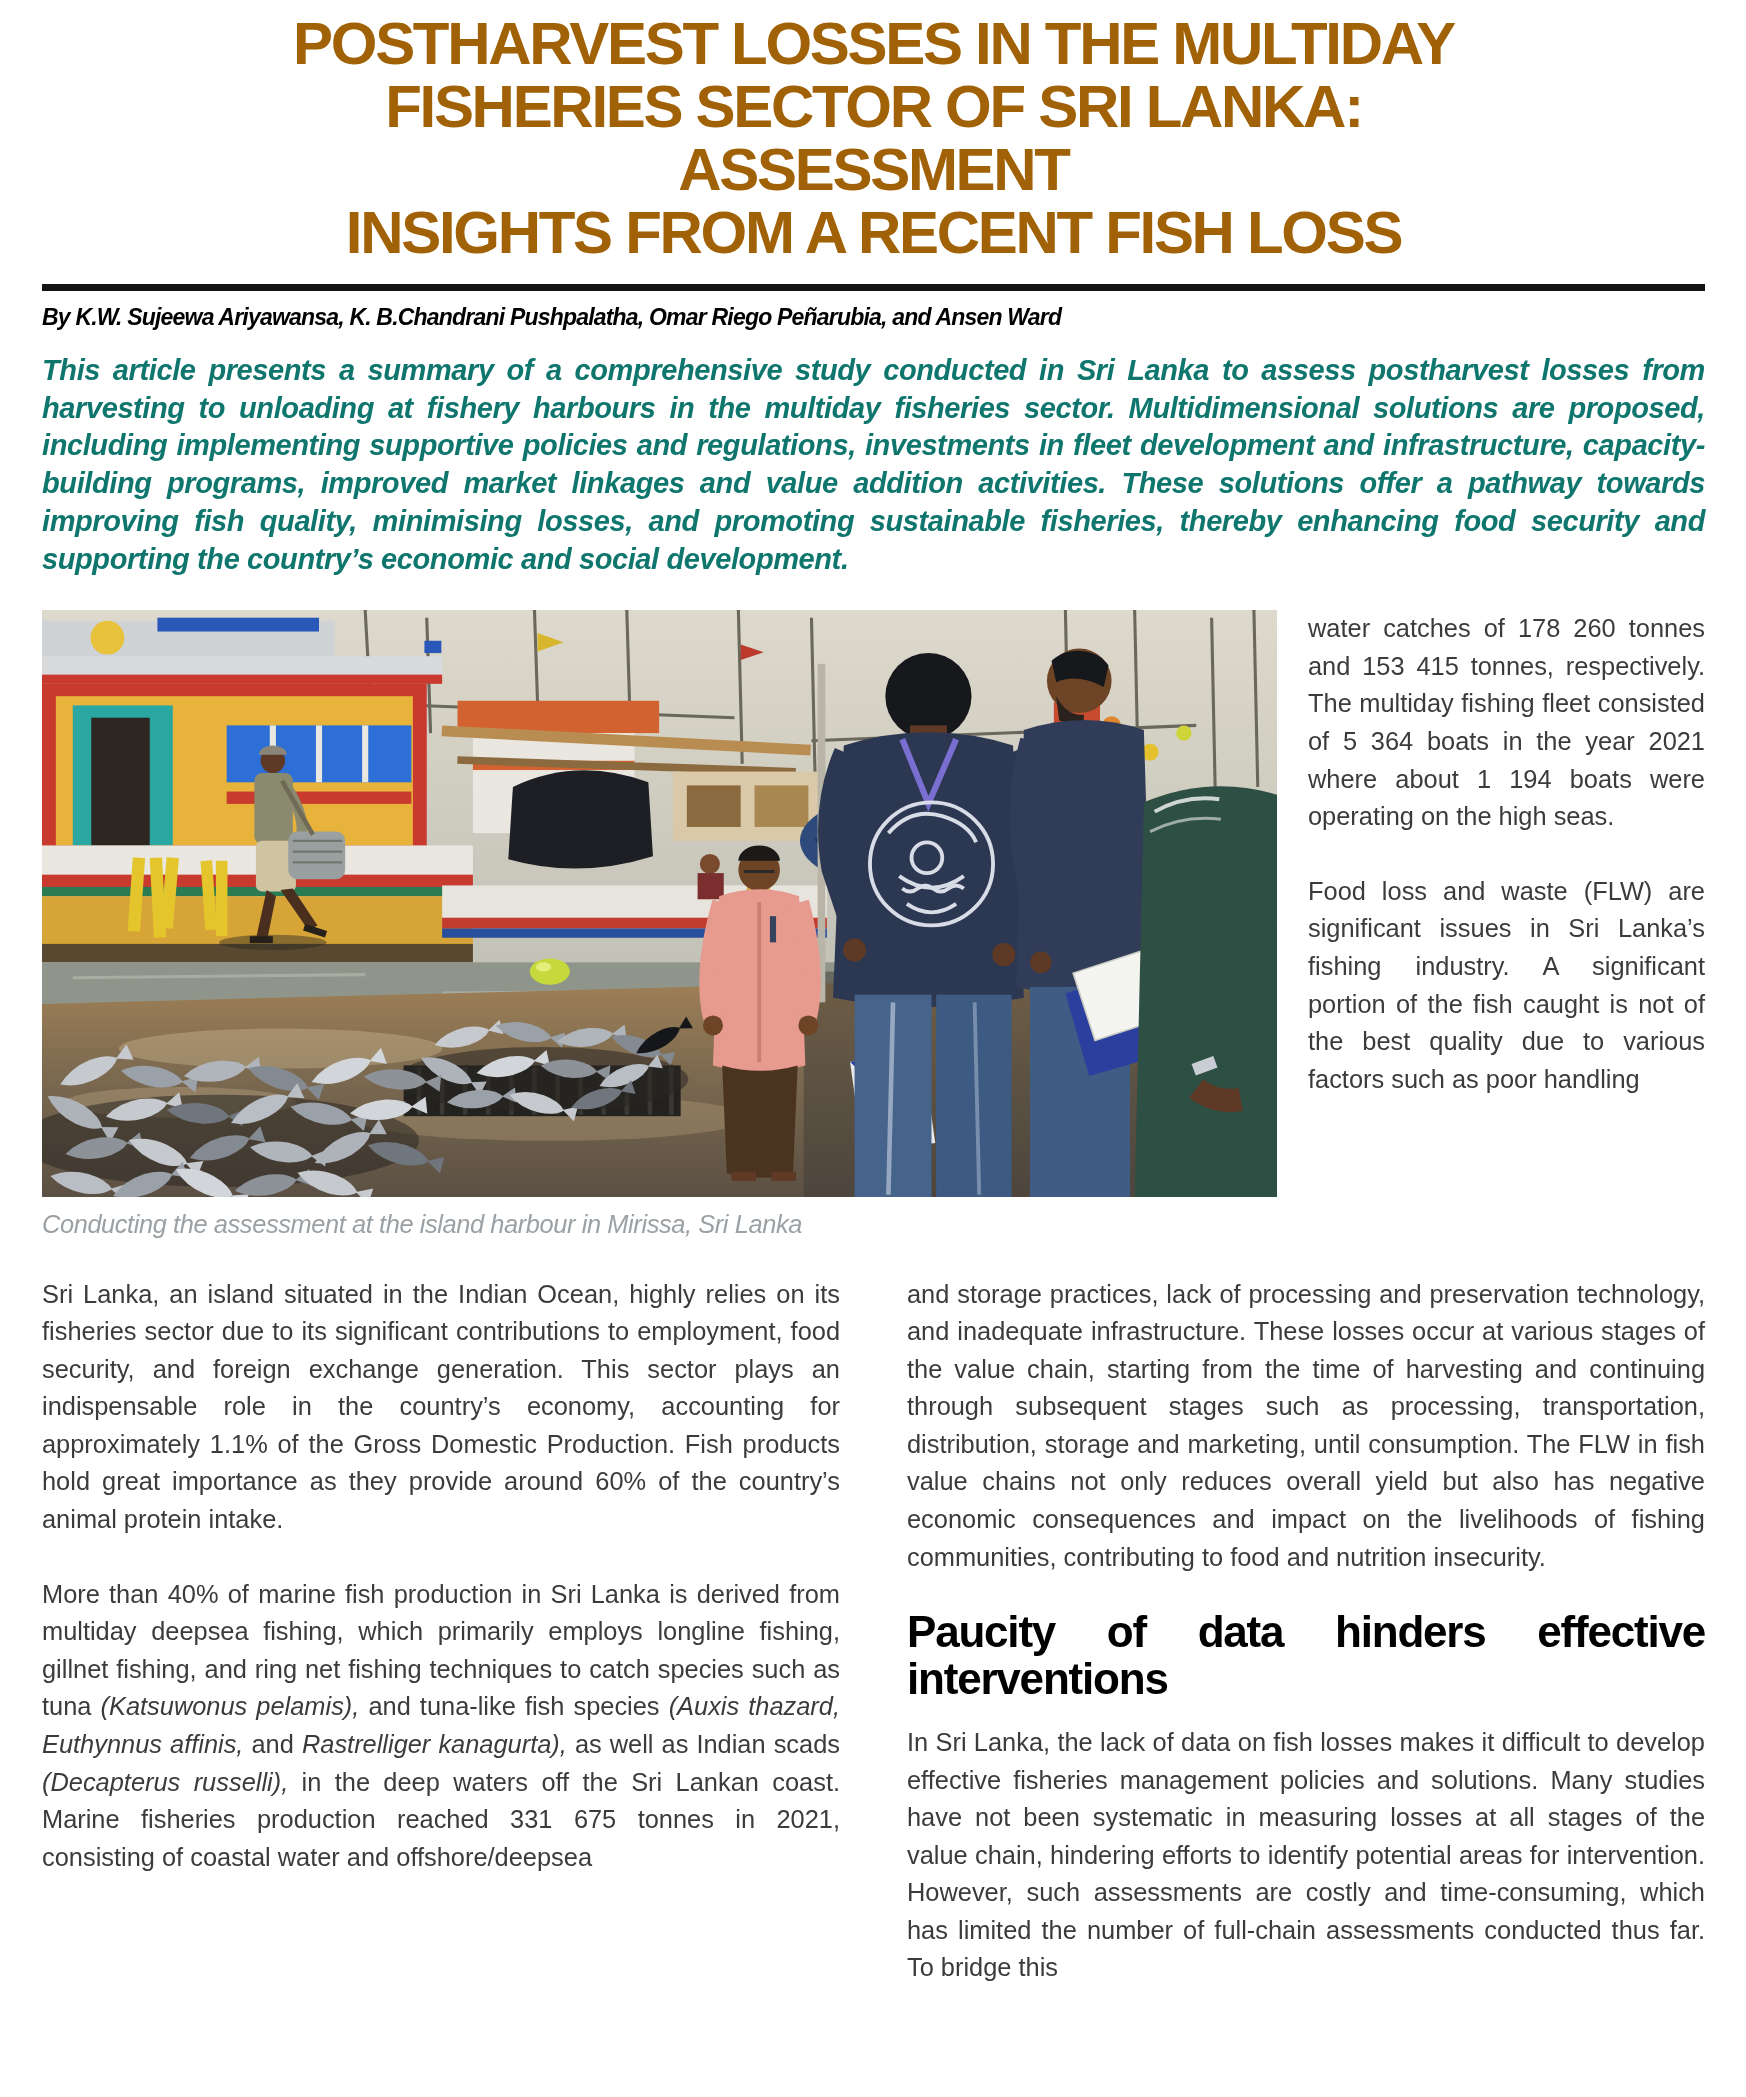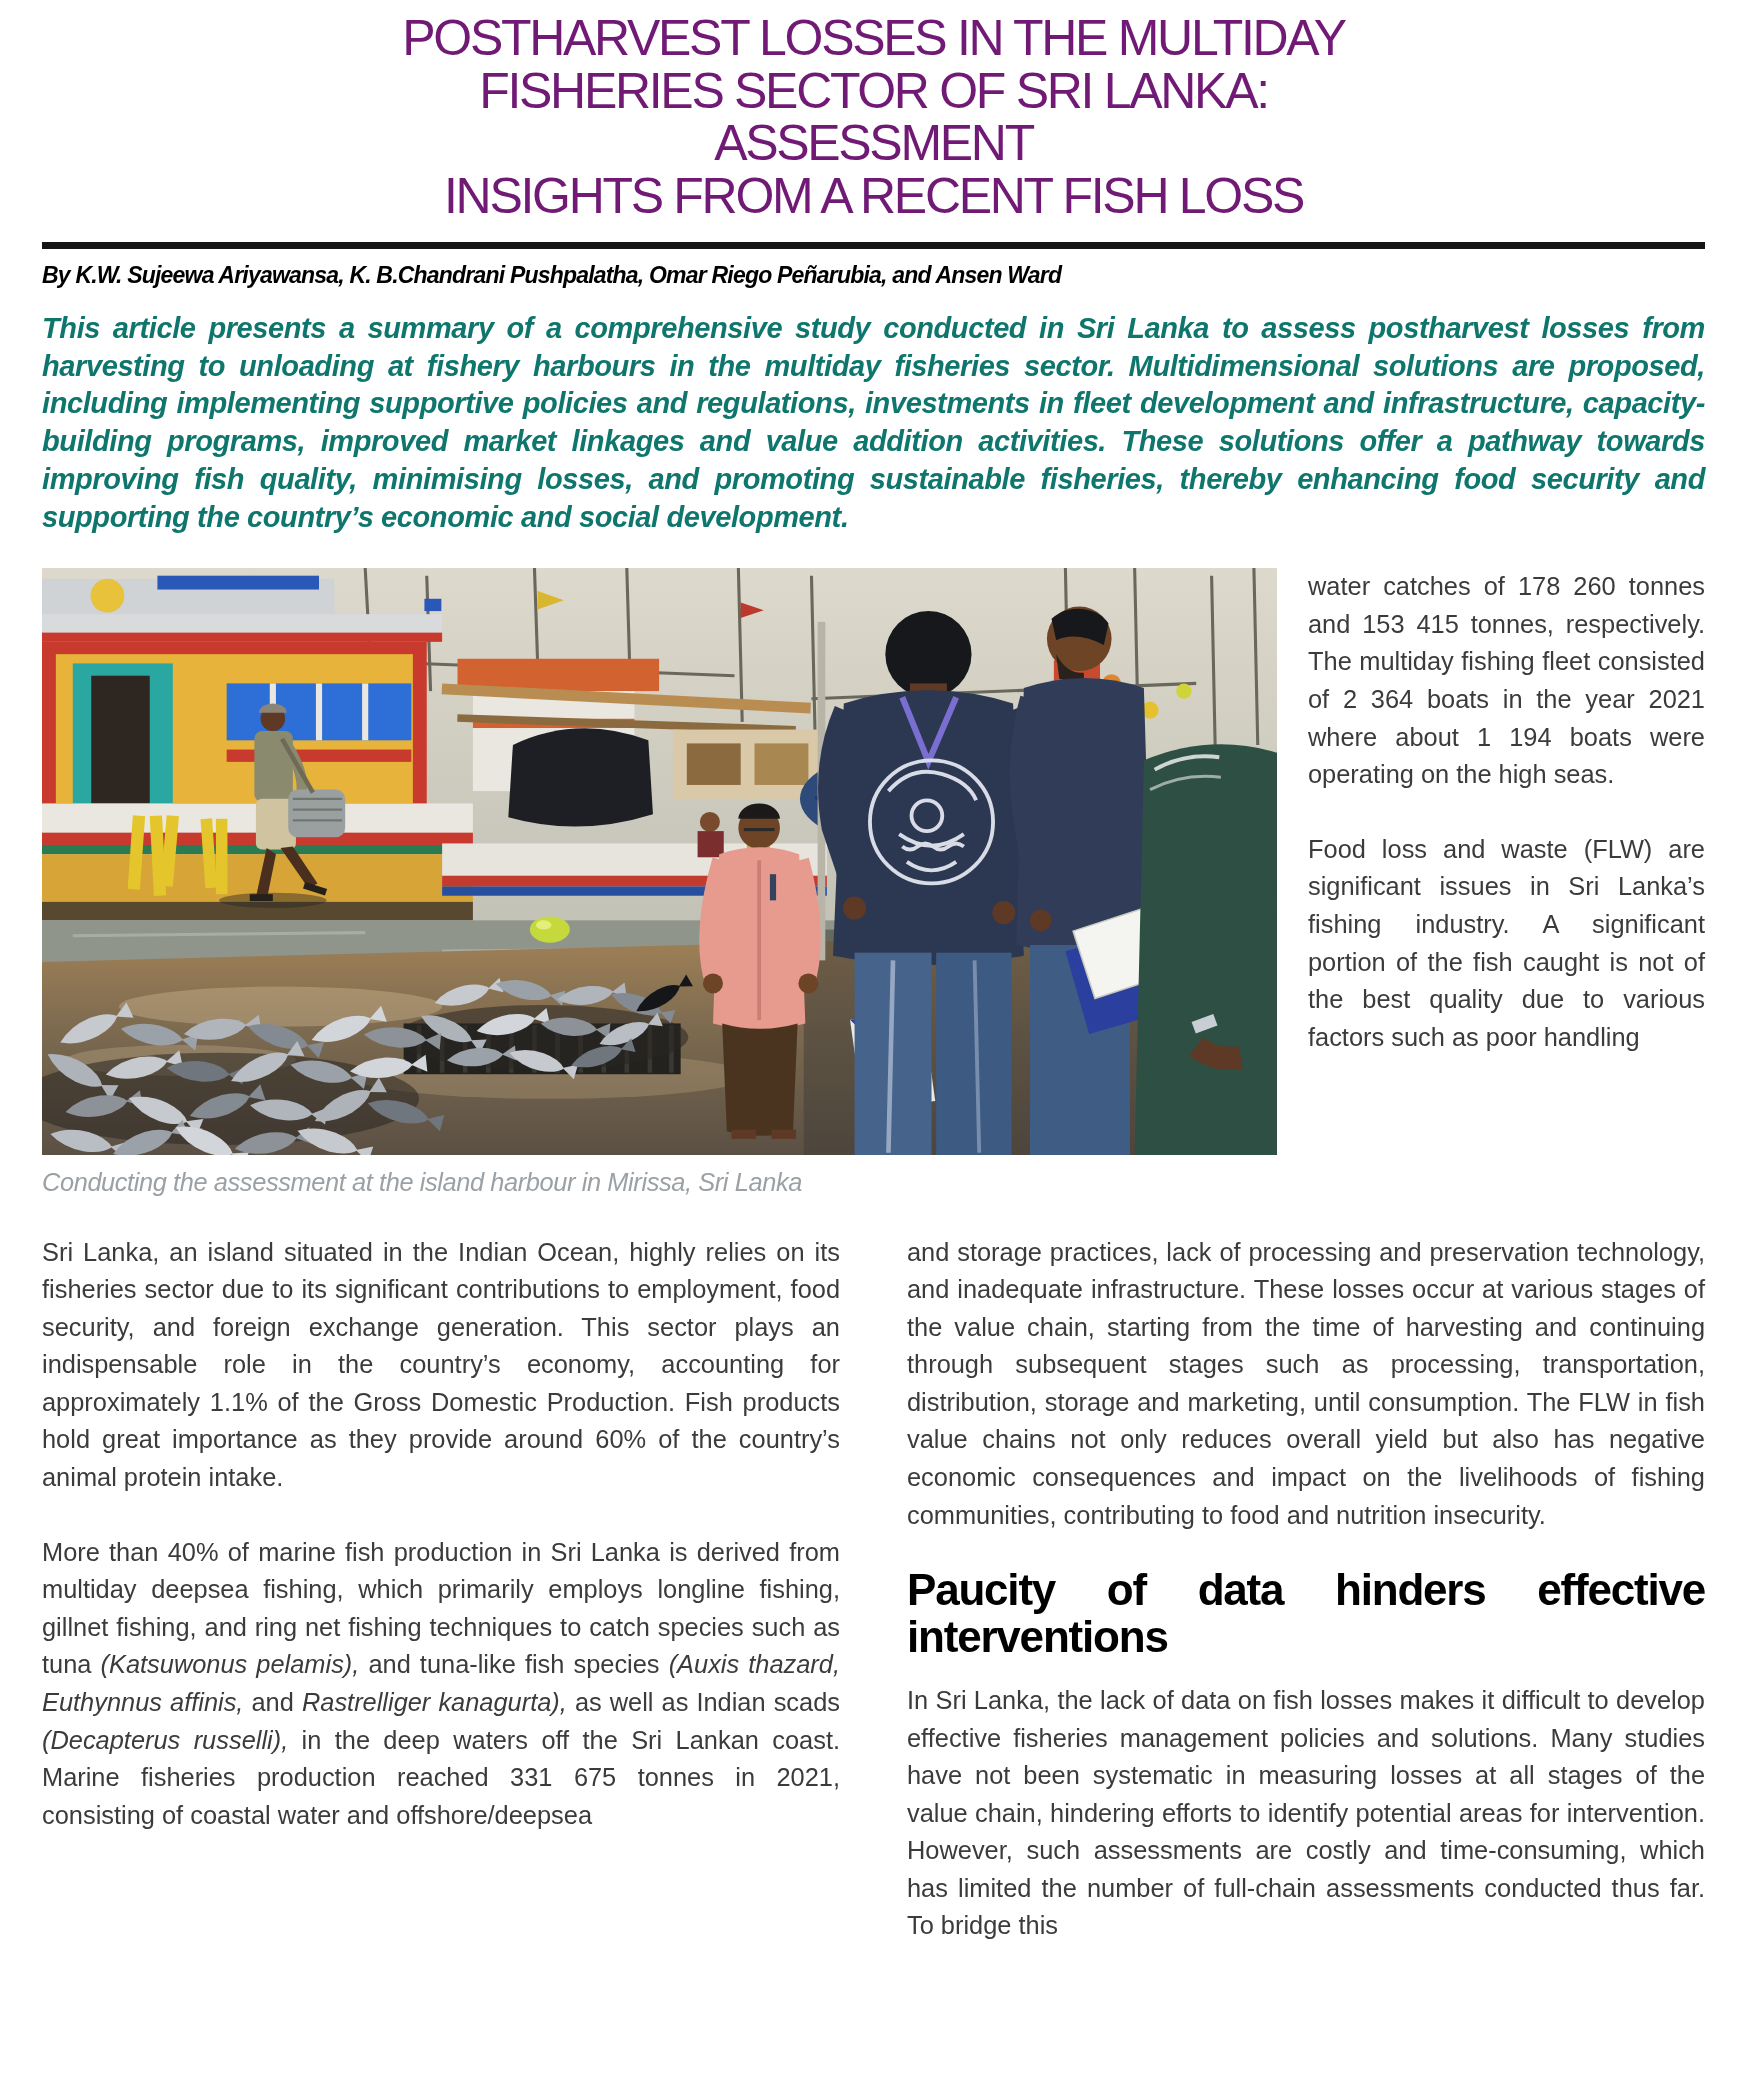--- a/index.html
+++ b/index.html
@@ -3,22 +3,22 @@
 <meta charset="utf-8">
 <style>
   * { margin:0; padding:0; box-sizing:border-box; }
   html,body { background:#ffffff; }
   .page{
     width:1747px; height:2097px; overflow:hidden;
     background:#ffffff; padding:12.3px 42px 0 42px;
     font-family:"Liberation Sans", sans-serif; color:#3b3b3b;
   }
   .title{
-    text-align:center; font-weight:normal; color:#701a75;
-    font-size:50px; line-height:1.05; letter-spacing:-2.3px;
+    text-align:center; font-weight:bold; color:#a16207;
+    font-size:60px; line-height:1.05; letter-spacing:-2.3px;
   }
   .title-line{ display:block; }
   .rule{ height:7px; background:#141414; margin:20px 0 12.3px 0; }
   .byline{
     text-align:left; font-weight:bold; font-style:italic;
     font-size:23px; color:#000000; margin-bottom:21.5px; letter-spacing:-0.8px;
   }
   .summary{
     font-weight:bold; font-style:italic; font-size:29px; line-height:1.3;
     text-align:justify; color:#0f766e; letter-spacing:-0.4px;
@@ -338,21 +338,21 @@
           <path d="M1605,430 q-90,30 -120,130 q-10,46 16,70" stroke="#2e4f43" stroke-width="46" fill="none"></path>
           <path d="M1500,622 q26,20 58,14" stroke="#5e3a26" stroke-width="30" fill="none"></path>
           <rect x="1494" y="590" width="30" height="16" transform="rotate(-20 1494 590)" fill="#c9ced4"></rect>
         </g>
       </svg>
 
       <div class="caption">Conducting the assessment at the island harbour in Mirissa, Sri Lanka</div>
     </div>
 
     <div class="side-col body-text">
-      <p class="para">water catches of 178 260 tonnes and 153 415 tonnes, respectively. The multiday fishing fleet consisted of 2 364 boats in the year 2021 where about 1 194 boats were operating on the high seas.</p>
+      <p class="para">water catches of 178 260 tonnes and 153 415 tonnes, respectively. The multiday fishing fleet consisted of 5 364 boats in the year 2021 where about 1 194 boats were operating on the high seas.</p>
       <p class="para">Food loss and waste (FLW) are significant issues in Sri Lanka’s fishing industry. A significant portion of the fish caught is not of the best quality due to various factors such as poor handling</p>
     </div>
   </div>
 
   <div class="columns">
 
     <div class="col body-text">
       <p class="para">Sri Lanka, an island situated in the Indian Ocean, highly relies on its fisheries sector due to its significant contributions to employment, food security, and foreign exchange generation. This sector plays an indispensable role in the country’s economy, accounting for approximately 1.1% of the Gross Domestic Production. Fish products hold great importance as they provide  around 60% of the country’s animal protein intake.</p>
       <p class="para"><span>More than 40% of  marine fish production in Sri Lanka is derived from multiday deepsea fishing, which primarily employs longline fishing, gillnet fishing, and ring net fishing techniques to catch species such as tuna </span><span class="it">(Katsuwonus pelamis),</span><span> and tuna-like fish species </span><span class="it">(Auxis thazard, Euthynnus affinis,</span><span> and </span><span class="it">Rastrelliger kanagurta),</span><span> as well as Indian scads </span><span class="it">(Decapterus russelli),</span><span>  in the deep waters off the Sri Lankan coast. Marine fisheries production reached 331 675 tonnes in 2021, consisting of coastal water and offshore/deepsea</span></p>
     </div>

